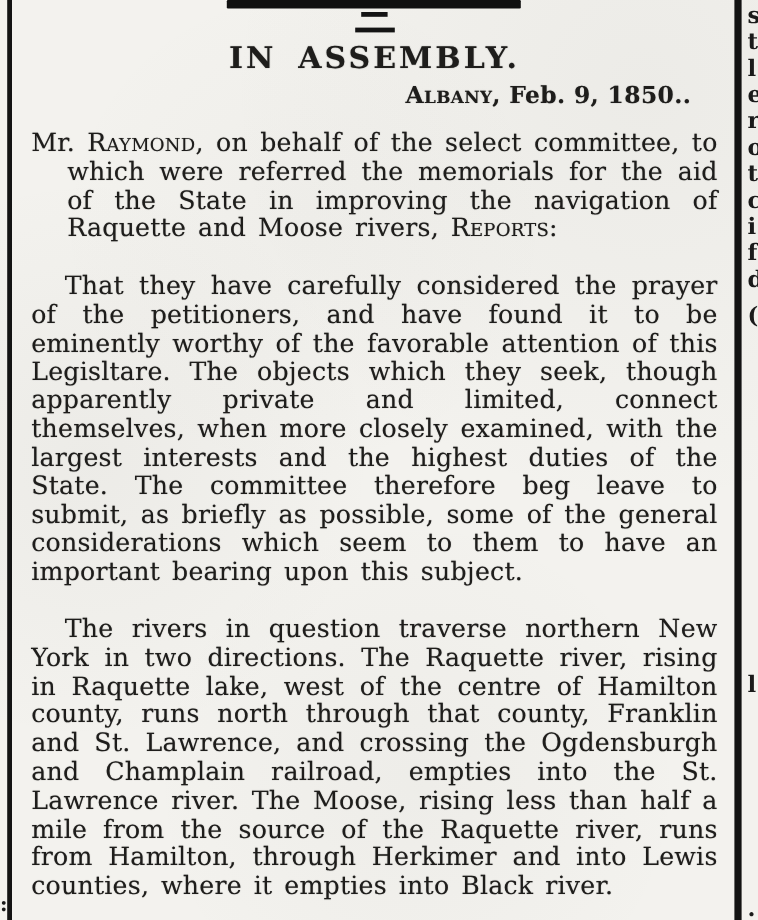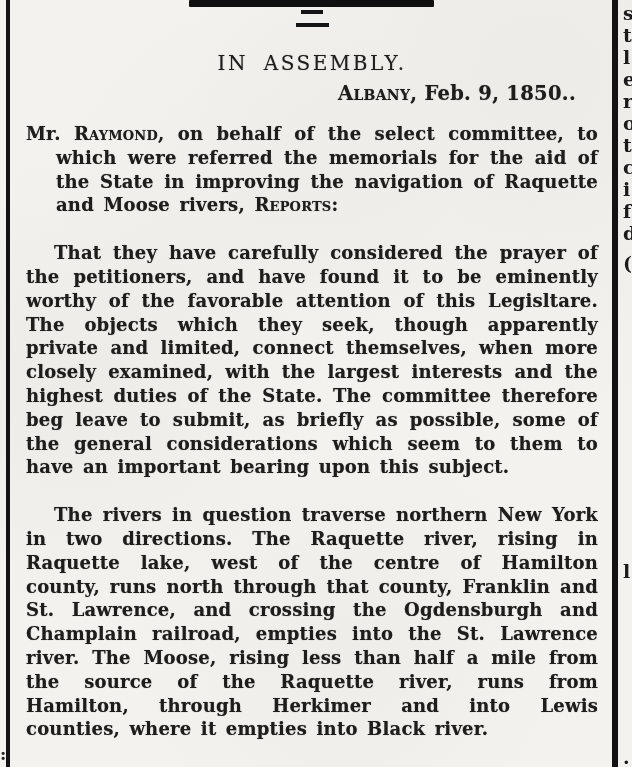--- a/index.html
+++ b/index.html
@@ -37,34 +37,34 @@
   .dash { background:#141414; height:4px; }
   .dash-1 { width:22px; margin:10px auto 5px; }
   .dash-2 { width:33px; margin:9px auto 6px; }
   .subtitle {
     margin:2px auto 0; width:470px; text-align:center;
     font-size:20.5px; line-height:23px; font-weight:bold;
     letter-spacing:0.4px; word-spacing:4px;
     text-shadow:0 0 1px rgba(25,25,25,0.5);
   }
   .assembly {
-    margin:22px 0 0; text-align:center;
-    font-size:20px; line-height:28px; font-weight:normal;
+    margin:8px 0 0; text-align:center;
+    font-size:25px; line-height:28px; font-weight:bold;
     letter-spacing:2.5px; word-spacing:7px;
     text-shadow:0 0 1px rgba(25,25,25,0.45);
   }
   .dateline {
     margin:5px 22px 16px 0; text-align:right;
     font-size:19.5px; line-height:24px; font-weight:bold;
     letter-spacing:0.3px;
     text-shadow:0 0 0.8px rgba(25,25,25,0.5);
   }
   .body-par {
     margin:0; text-align:justify;
-    font-size:18px; line-height:23.8px; font-weight:bold;
+    font-size:21px; line-height:23.8px; font-weight:normal;
     letter-spacing:0.2px; word-spacing:3px;
     text-shadow:0 0 0.8px rgba(25,25,25,0.5);
   }
   .hang   { padding-left:30px; text-indent:-30px; margin-top:2px; }
   .indent { text-indent:28px;margin-top:24px; }
   .sc { font-variant:small-caps; }
 </style>
 </head>
 <body>
 

